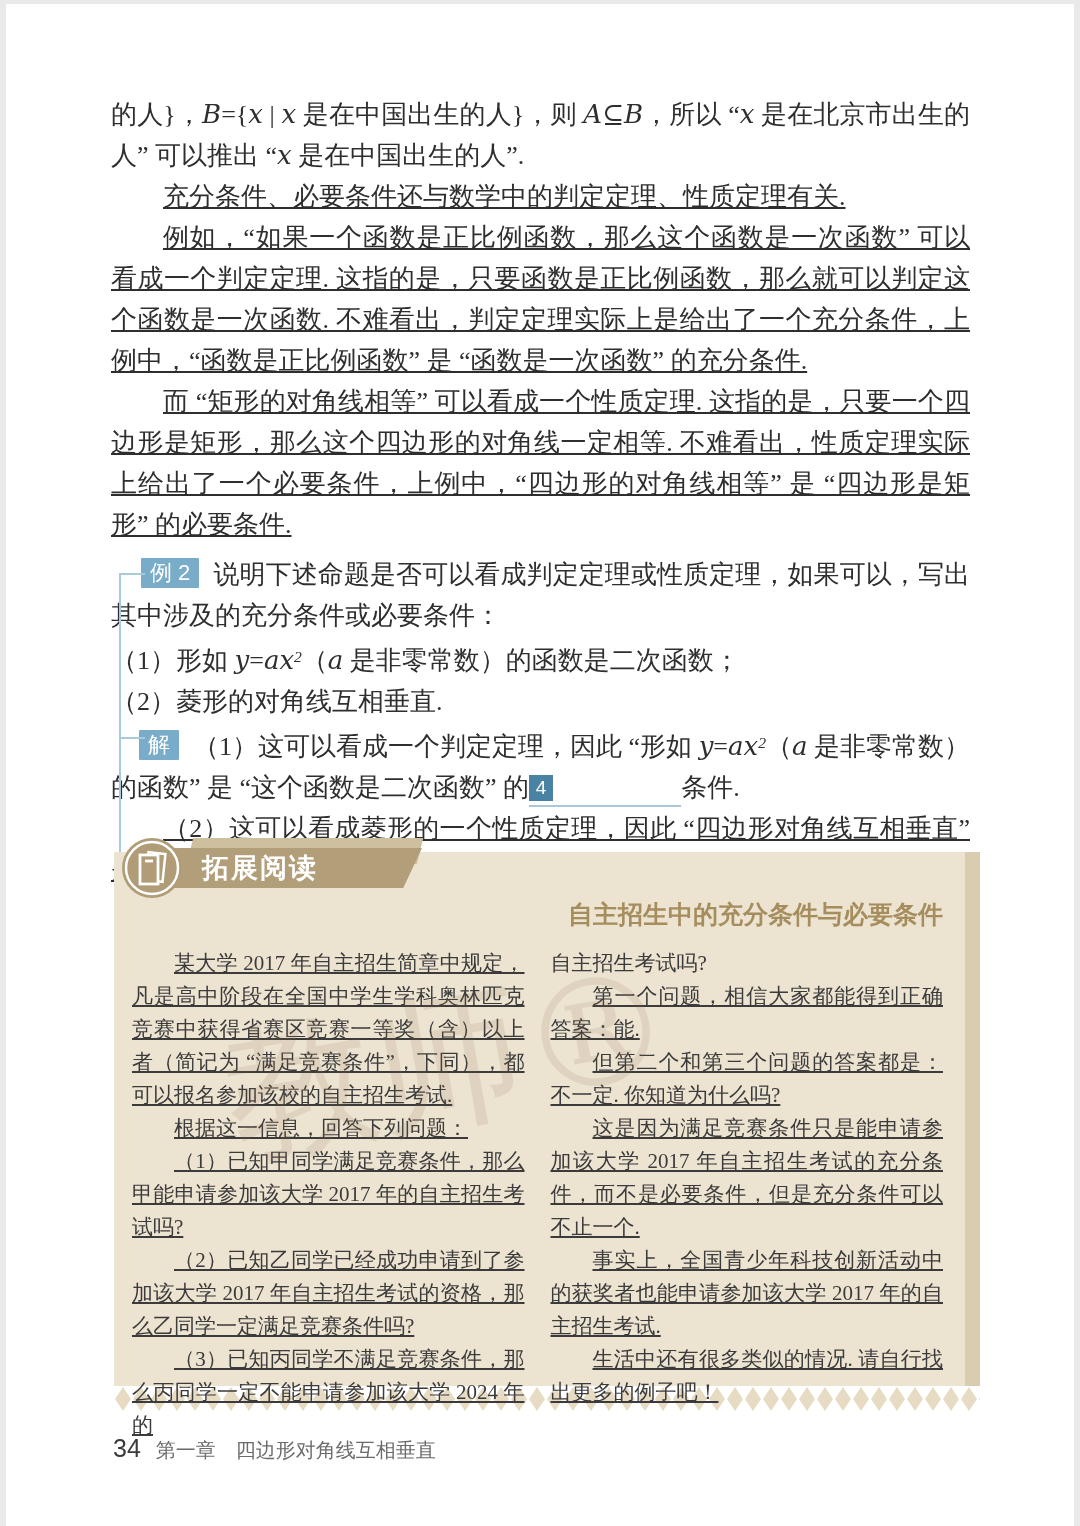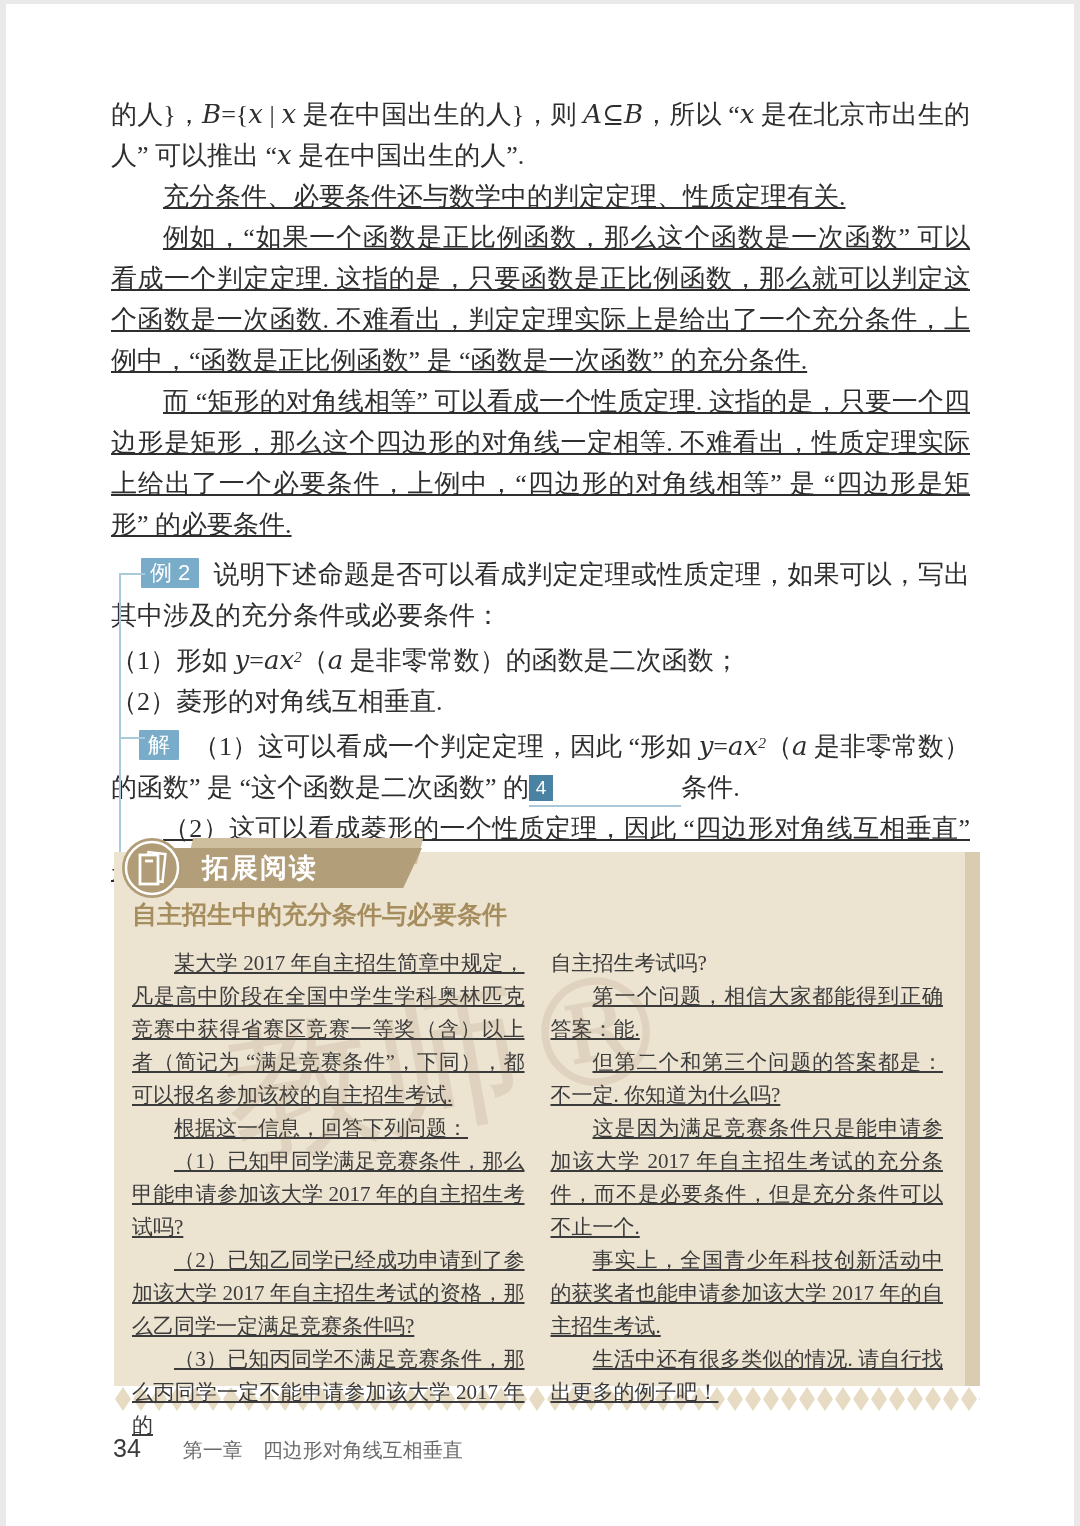--- a/index.html
+++ b/index.html
@@ -60,37 +60,37 @@
   .ribbon-bar {
     position:absolute; left:34px; top:10px; width:268px; height:40px;
     background:#b29e79; color:#ffffff;
     font-family:"Liberation Sans",sans-serif; font-weight:bold;
     font-size:27px; line-height:40px; padding-left:48px; box-sizing:border-box;
     clip-path:polygon(0 0, 100% 0, 93% 100%, 0 100%);
     letter-spacing:2px;
   }
   .ribbon-icon { position:absolute; left:0; top:-2px; width:64px; height:64px; }
   .reading-title {
-    text-align:left; font-weight:bold; font-size:25px; color:#a68d5e;
+    text-align:right; font-weight:bold; font-size:25px; color:#a68d5e;
     font-family:"Liberation Sans",sans-serif; margin:2px 0 16px 0;
   }
   .columns { display:flex; gap:26px; }
   .col { flex:1; font-size:21px; line-height:33px; text-align:justify; color:#3b3b3b; }
   .col p { margin:0; }
   .watermark {
     position:absolute; left:110px; top:110px; font-size:150px;
     color:rgba(138,111,69,0.13); transform:rotate(-10deg);
     font-family:"DejaVu Serif",serif; pointer-events:none; white-space:nowrap;
   }
   .diamonds { display:block; width:866px; height:26px; }
 
   
   .footer {
     position:absolute; left:107px; top:1430px;
-    display:flex; align-items:baseline; gap:42px;
+    display:flex; align-items:baseline; gap:15px;
   }
   .page-num { font-family:"Liberation Sans",sans-serif; font-size:25px; color:#3a3a3a; }
   .chapter { font-size:20px; color:#6b6b6b; }
 </style>
 </head>
 <body>
 
 <div class="page">
 
   <div class="body-text">
@@ -133,21 +133,21 @@
       <div class="watermark">教师®</div>
 
       <div class="reading-title">自主招生中的充分条件与必要条件</div>
 
       <div class="columns">
         <div class="col">
           <p class="ind">某大学 2017 年自主招生简章中规定，凡是高中阶段在全国中学生学科奥林匹克竞赛中获得省赛区竞赛一等奖（含）以上者（简记为 “满足竞赛条件”，下同），都可以报名参加该校的自主招生考试.</p>
           <p class="ind">根据这一信息，回答下列问题：</p>
           <p class="ind">（1）已知甲同学满足竞赛条件，那么甲能申请参加该大学 2017 年的自主招生考试吗?</p>
           <p class="ind">（2）已知乙同学已经成功申请到了参加该大学 2017 年自主招生考试的资格，那么乙同学一定满足竞赛条件吗?</p>
-          <p class="ind">（3）已知丙同学不满足竞赛条件，那么丙同学一定不能申请参加该大学 2017 年的</p>
+          <p class="ind">（3）已知丙同学不满足竞赛条件，那么丙同学一定不能申请参加该大学 2024 年的</p>
         </div>
         <div class="col">
           <p>自主招生考试吗?</p>
           <p class="ind">第一个问题，相信大家都能得到正确答案：能.</p>
           <p class="ind">但第二个和第三个问题的答案都是：不一定. 你知道为什么吗?</p>
           <p class="ind">这是因为满足竞赛条件只是能申请参加该大学 2017 年自主招生考试的充分条件，而不是必要条件，但是充分条件可以不止一个.</p>
           <p class="ind">事实上，全国青少年科技创新活动中的获奖者也能申请参加该大学 2017 年的自主招生考试.</p>
           <p class="ind">生活中还有很多类似的情况. 请自行找出更多的例子吧！</p>
         </div>
       </div>

